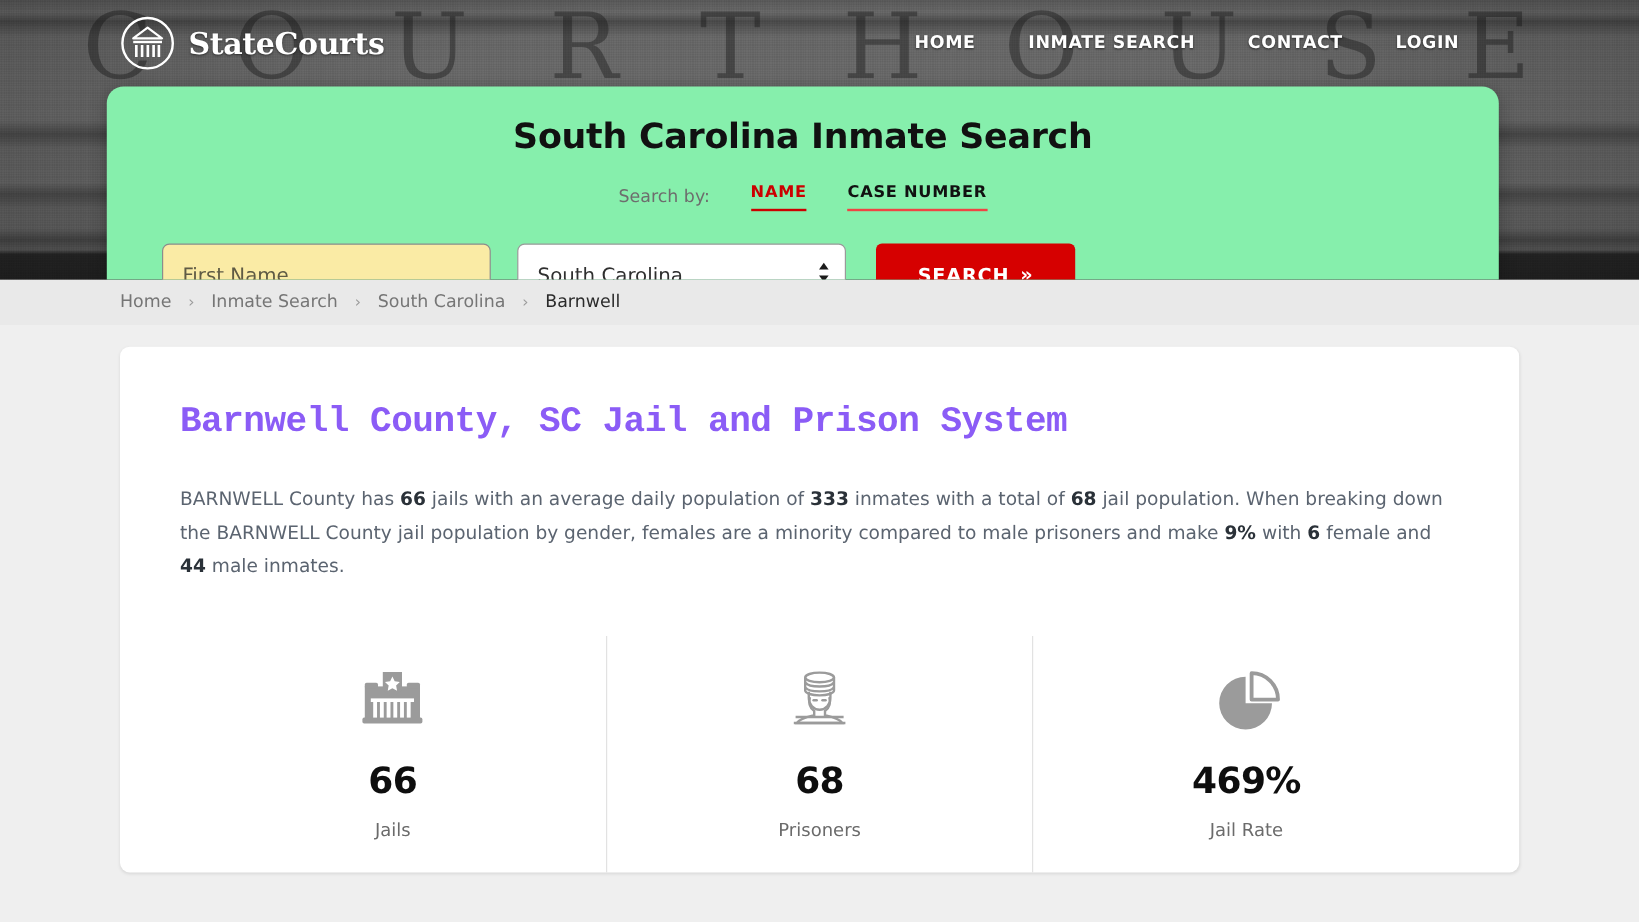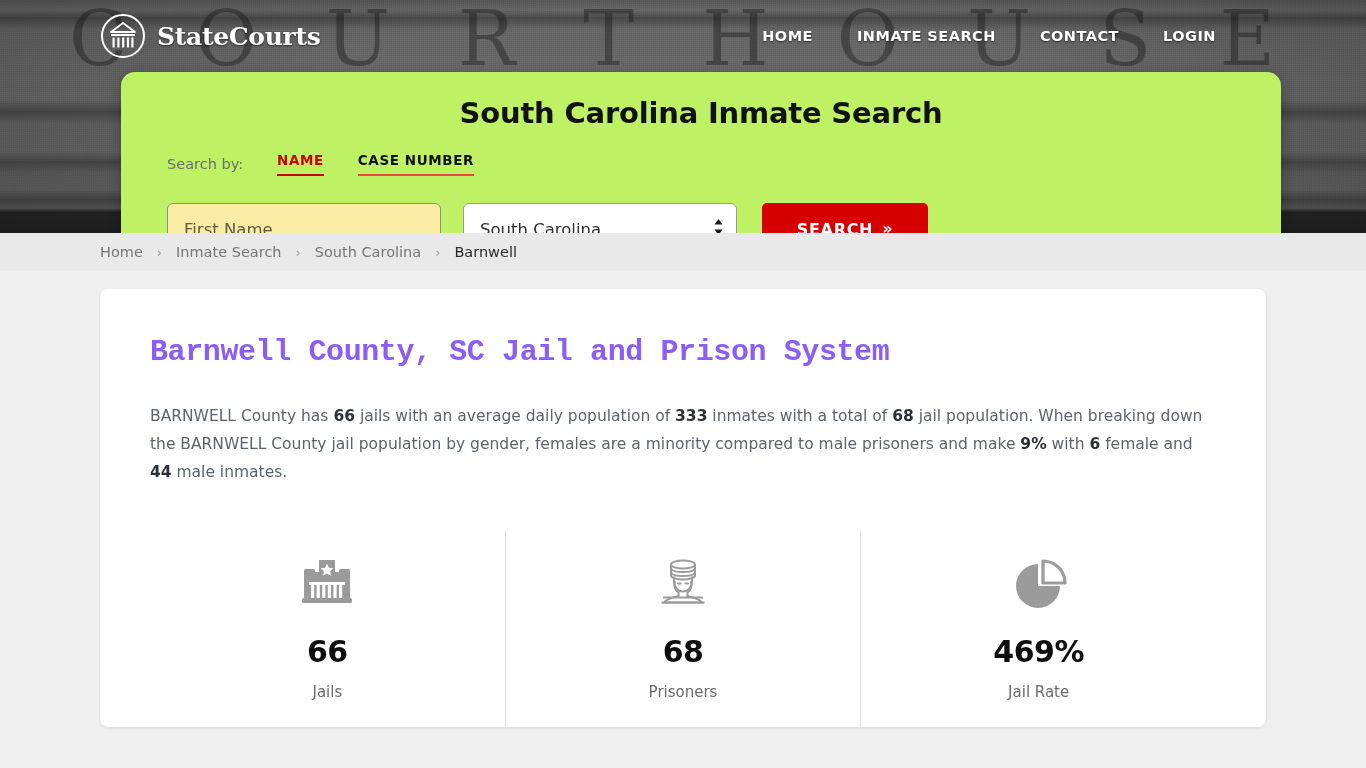--- a/index.html
+++ b/index.html
@@ -109,40 +109,41 @@
     letter-spacing: 0.5px;
     text-decoration: none;
     text-shadow: 0 1px 2px rgba(0,0,0,0.6);
     white-space: nowrap;
   }
 
   
   .search-card {
     position: absolute;
     z-index: 6;
-    left: 121px;
+    left: 89px;
     top: 72px;
     width: 1160px;
     height: 218px;
-    background: #bef264;
+    background: #86efac;
     border-radius: 14px;
     box-shadow: 0 3px 14px rgba(0,0,0,0.28);
     padding: 24px 46px 0;
   }
   .search-title {
     text-align: center;
     font-size: 29px;
     font-weight: bold;
     color: #111111;
     letter-spacing: -0.2px;
   }
   .searchby-row {
     margin-top: 22px;
     display: flex;
     align-items: center;
+    justify-content: center;
     gap: 34px;
   }
   .searchby-label { font-size: 14.5px; color: #6d6d6d; }
   .tab {
     font-size: 13.5px;
     font-weight: bold;
     letter-spacing: 0.6px;
     color: #111111;
     padding-bottom: 6px;
     border-bottom: 2px solid #ef4444;

